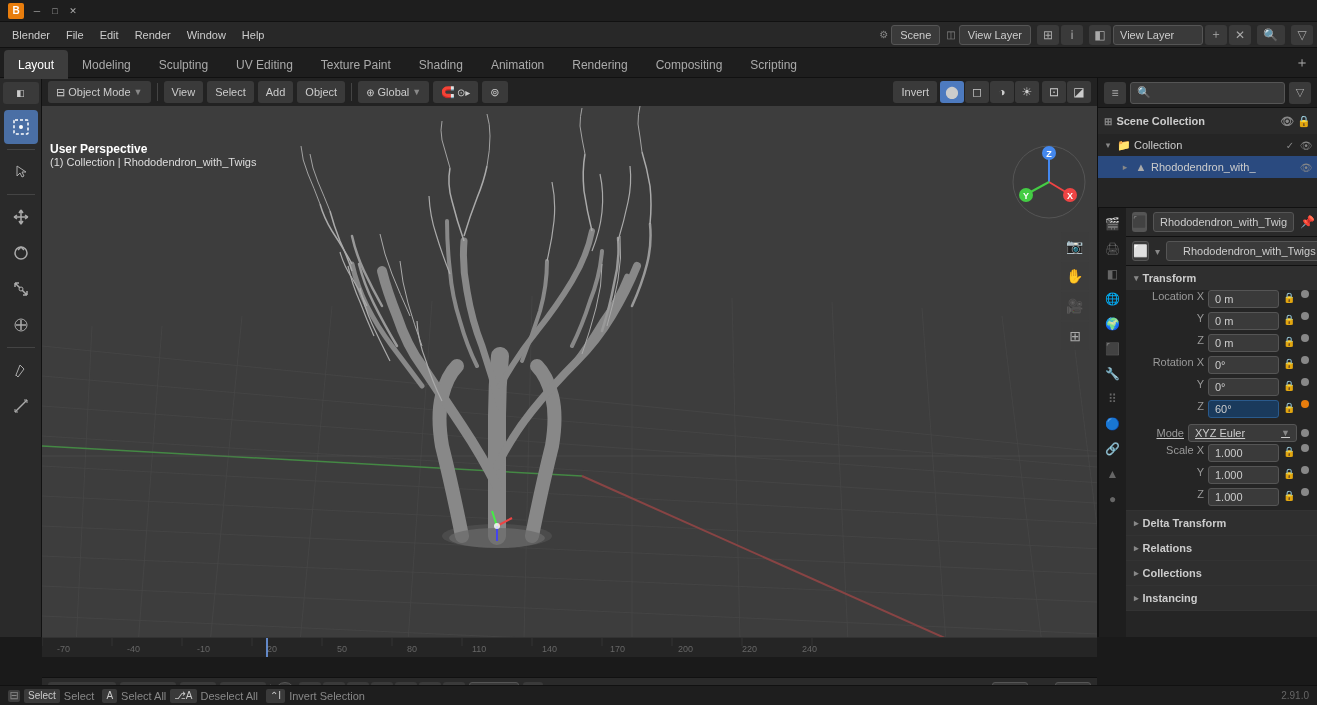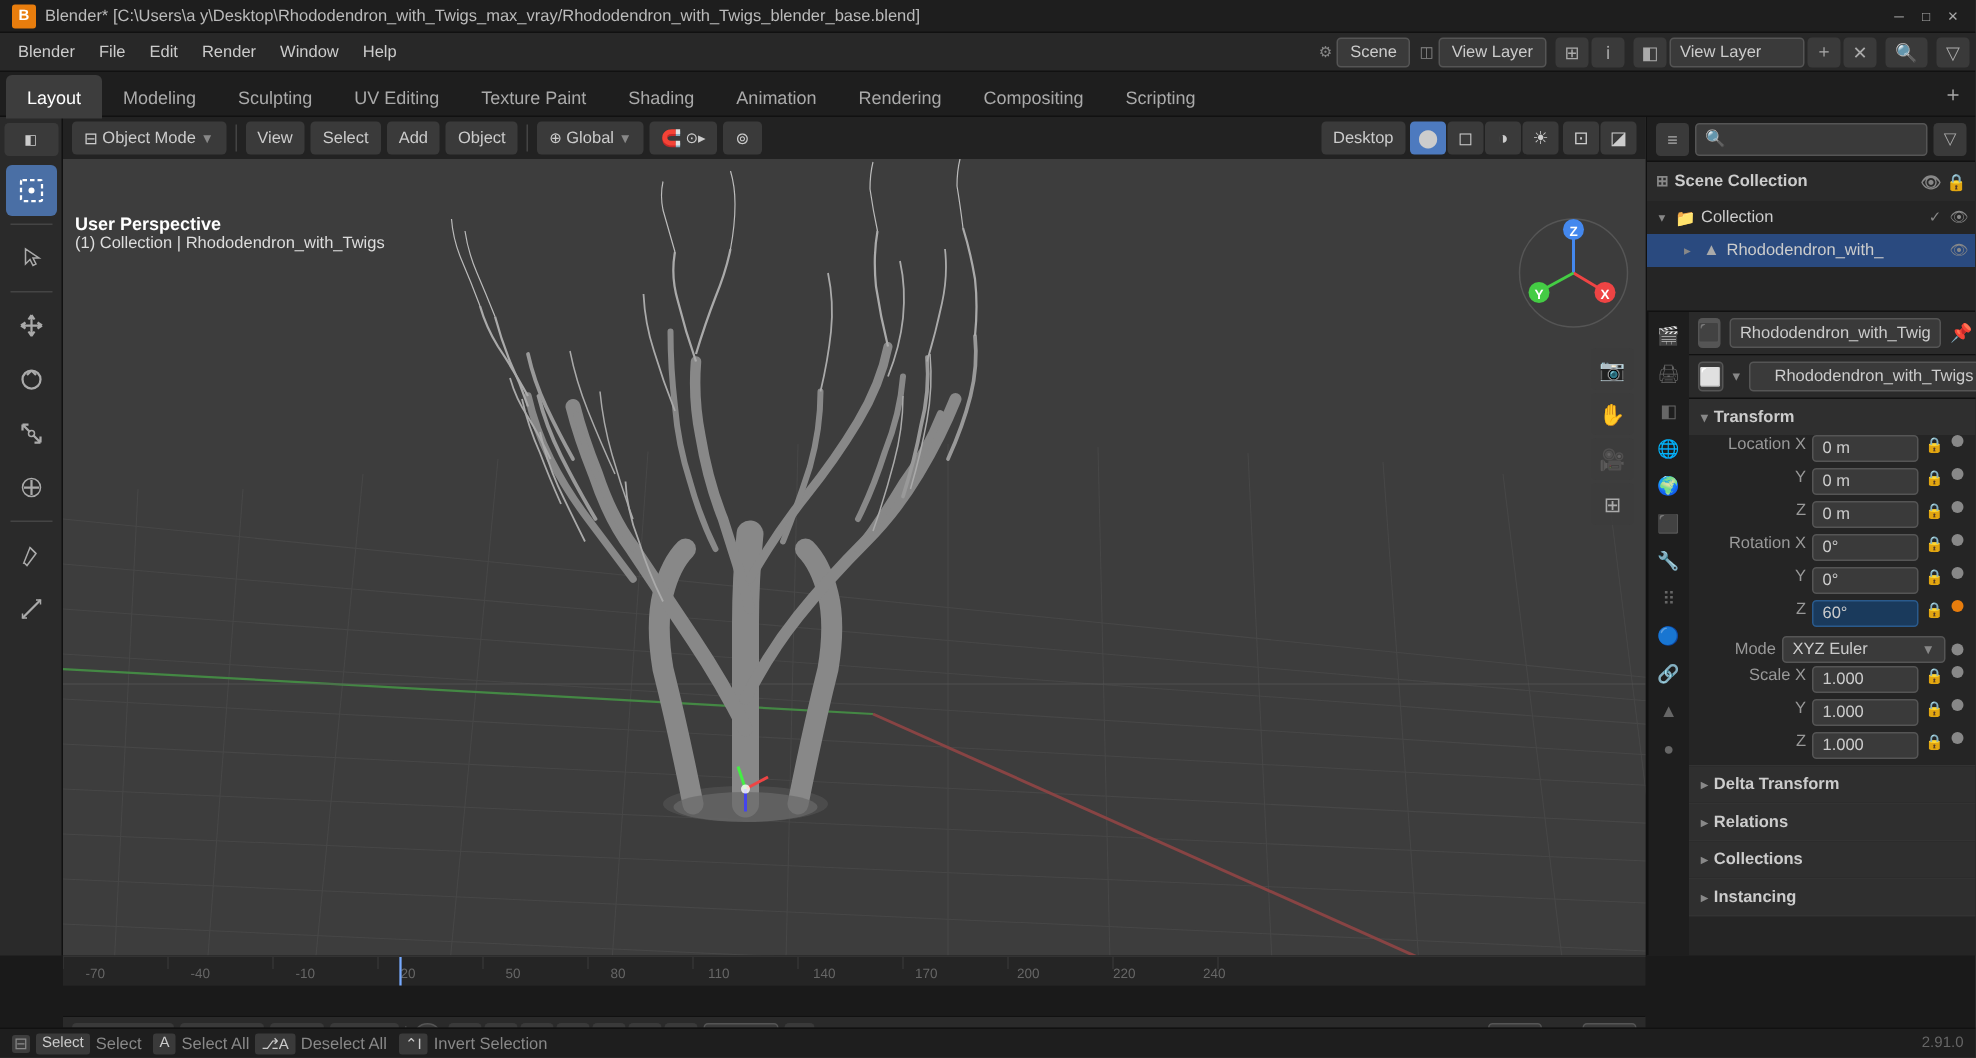--- a/index.html
+++ b/index.html
@@ -521,20 +521,21 @@
       gap: 4px;
       border-top: 1px solid #111;
     }
 
     .prop-mode-row {
       display: flex; align-items: center;
       height: 22px;
       padding: 0 8px;
       gap: 4px;
       font-size: 11px;
+      text-decoration: underline;
     }
     .prop-mode-label { color: #999; width: 50px; text-align: right; }
     .prop-mode-select {
       flex: 1;
       background: #3a3a3a;
       border: 1px solid #555;
       border-radius: 3px;
       height: 18px;
       display: flex; align-items: center;
       padding: 0 6px;
@@ -583,21 +584,20 @@
       color: #aaa; cursor: pointer;
     }
   </style>
 </head>
 <body>
 
 <div id="titlebar">
   <div class="title-icon">
     <span>B</span>
   </div>
-  <span class="title-text">Blender* [C:\Users\a y\Desktop\Rhododendron_with_Twigs_max_vray/Rhododendron_with_Twigs_blender_base.blend]</span>
   <div class="win-controls">
     <div class="win-btn">─</div>
     <div class="win-btn">□</div>
     <div class="win-btn close">✕</div>
   </div>
 </div>
 
 <div id="menubar">
   <div class="menu-item">Blender</div>
   <div class="menu-item">File</div>
@@ -724,21 +724,21 @@
         <span style="color:#888;font-size:9px;">▼</span>
       </div>
       <div class="vh-btn" style="gap:2px;">
         <span>🧲</span>
         <span style="font-size:10px;">⊙▸</span>
       </div>
       <div class="vh-btn">
         <span>⊚</span>
       </div>
       <div class="vh-right">
-        <div class="vh-btn">Desktop</div>
+        <div class="vh-btn">Invert</div>
 
         <div style="display:flex;gap:1px;align-items:center;">
           <div class="vh-icon-btn" style="background:#4d7abf;">⬤</div>
           <div class="vh-icon-btn">◻</div>
           <div class="vh-icon-btn">◑</div>
           <div class="vh-icon-btn">☀</div>
         </div>
 
         <div style="display:flex;gap:1px;">
           <div class="vh-icon-btn">⊡</div>

